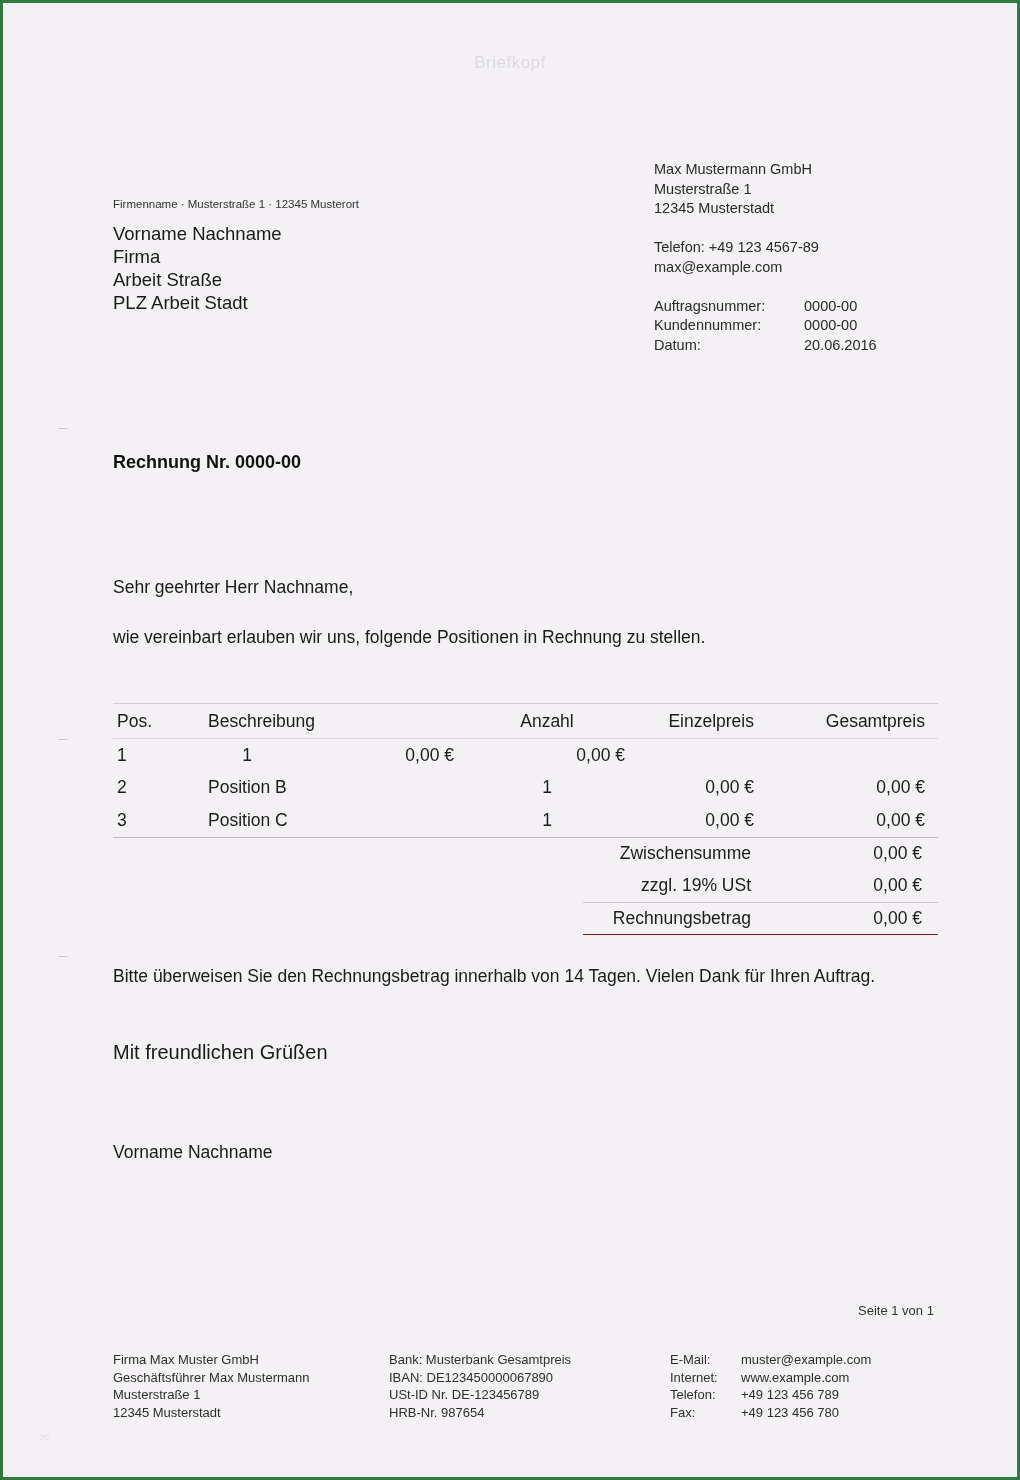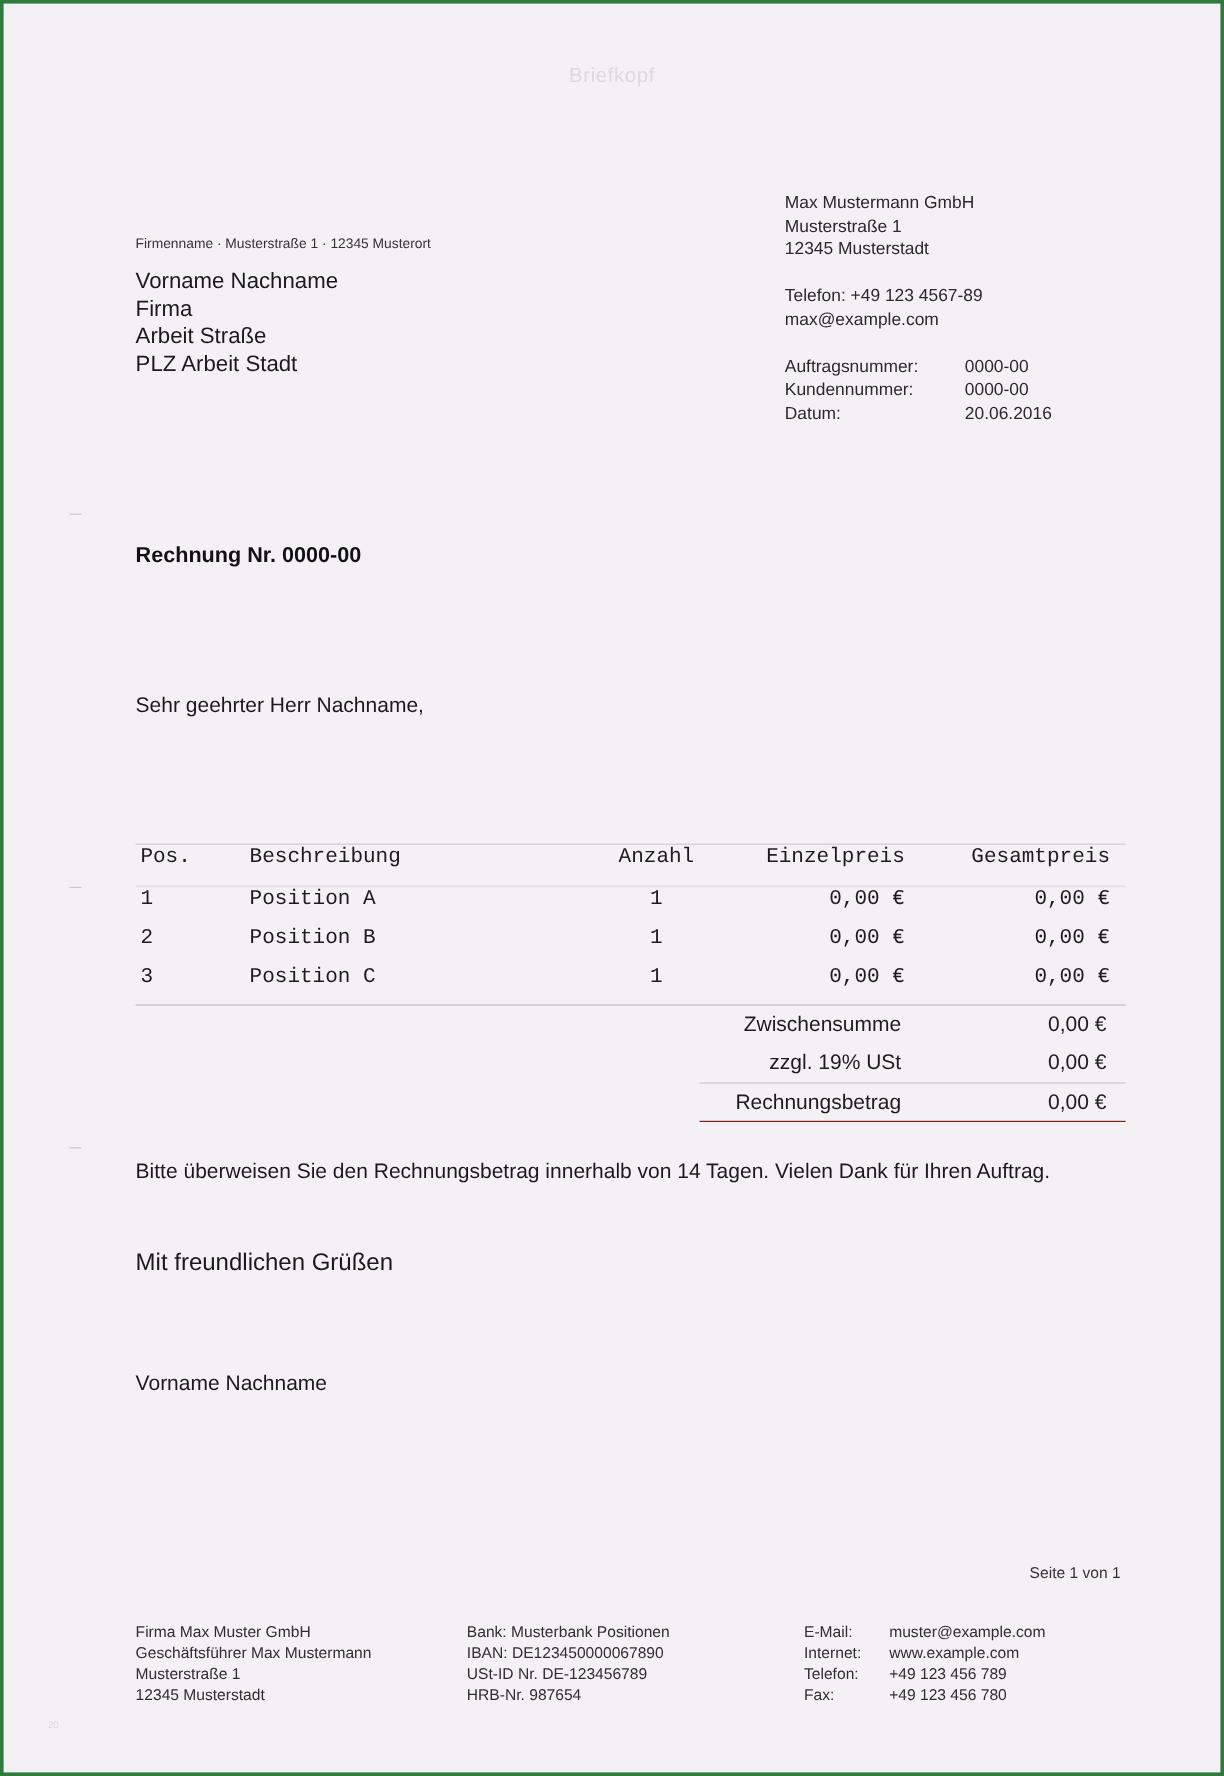--- a/index.html
+++ b/index.html
@@ -22,21 +22,21 @@
     .recipient { left: 110px; top: 219px; font-size: 18.5px; line-height: 23px; color: #1a1a1a; }
     .company-block { left: 612px; top: 157px; font-size: 14.5px; line-height: 19.5px; color: #2a2a2a; margin-left: 39px; }
     .company-block .gap { height: 19.5px; }
     .meta-row { display: flex; }
     .meta-row .lbl { width: 150px; }
     .fold { left: 55px; width: 10px; height: 1px; background: #c9c7ca; }
     .title { left: 110px; top: 449px; font-size: 18px; font-weight: bold; color: #111; }
     .salutation { left: 110px; top: 574px; font-size: 17.5px; color: #1a1a1a; }
     .intro { left: 110px; top: 624px; font-size: 17.5px; color: #1a1a1a; }
     .table-wrap { left: 110px; top: 700px; width: 825px; font-size: 17.5px; color: #1c1c1c; }
-    .trow { display: flex; height: 32.5px; font-family: Liberation Mono, monospace; }
+    .trow { display: flex; align-items: center; height: 32.5px; }
     .trow.head { height: 34px; border-top: 1px solid #cfcdd0; border-bottom: 1px solid #d9d7da; }
     .trow.last { border-bottom: 1.5px solid #bdbbbe; }
     .c-pos { width: 91px; padding-left: 4px; }
     .c-desc { width: 300px; }
     .c-qty { width: 78px; text-align: center; }
     .c-unit { width: 168px; text-align: right; }
     .c-total { width: 171px; text-align: right; }
     .totals { left: 580px; top: 834px; width: 355px; font-size: 17.5px; color: #1c1c1c; }
     .trow2 { display: flex; height: 32.5px; align-items: center; }
     .trow2 .l { width: 168px; text-align: right; }
@@ -92,32 +92,32 @@
     </div>
   </div>
 
   <div class="abs fold" style="top:425px;"></div>
   <div class="abs fold" style="top:736px;"></div>
   <div class="abs fold" style="top:953px;"></div>
 
   <div class="abs title">Rechnung Nr. 0000-00</div>
 
   <div class="abs salutation">Sehr geehrter Herr Nachname,</div>
+  <div class="abs intro">wie vereinbart erlauben wir uns, folgende Positionen in Rechnung zu stellen.</div>
 
   <div class="abs table-wrap">
     <div class="trow head">
       <div class="c-pos">Pos.</div>
       <div class="c-desc">Beschreibung</div>
       <div class="c-qty">Anzahl</div>
       <div class="c-unit">Einzelpreis</div>
       <div class="c-total">Gesamtpreis</div>
     </div>
     <div class="trow">
       <div class="c-pos">1</div>
-      <div class="c-desc">Position A</div>
       <div class="c-qty">1</div>
       <div class="c-unit">0,00 €</div>
       <div class="c-total">0,00 €</div>
     </div>
     <div class="trow">
       <div class="c-pos">2</div>
       <div class="c-desc">Position B</div>
       <div class="c-qty">1</div>
       <div class="c-unit">0,00 €</div>
       <div class="c-total">0,00 €</div>
@@ -153,21 +153,21 @@
   <div class="abs pageno">Seite 1 von 1</div>
 
   <div class="abs footer f1">
     <div>Firma Max Muster GmbH</div>
     <div>Geschäftsführer Max Mustermann</div>
     <div>Musterstraße 1</div>
     <div>12345 Musterstadt</div>
   </div>
 
   <div class="abs footer f2">
-    <div>Bank: Musterbank Positionen</div>
+    <div>Bank: Musterbank Gesamtpreis</div>
     <div>IBAN: DE123450000067890</div>
     <div>USt-ID Nr. DE-123456789</div>
     <div>HRB-Nr. 987654</div>
   </div>
 
   <div class="abs footer f3">
     <div class="row">
       <span class="lbl">E-Mail:</span>
       <span>muster@example.com</span>
     </div>

